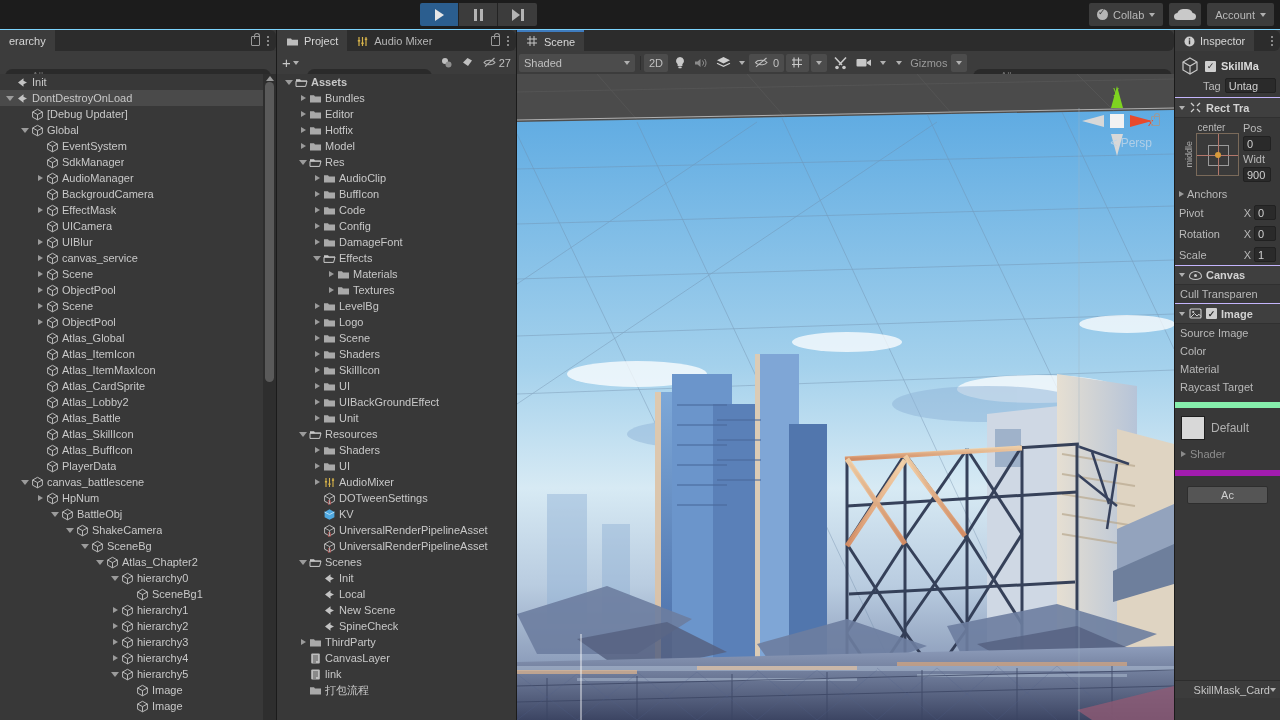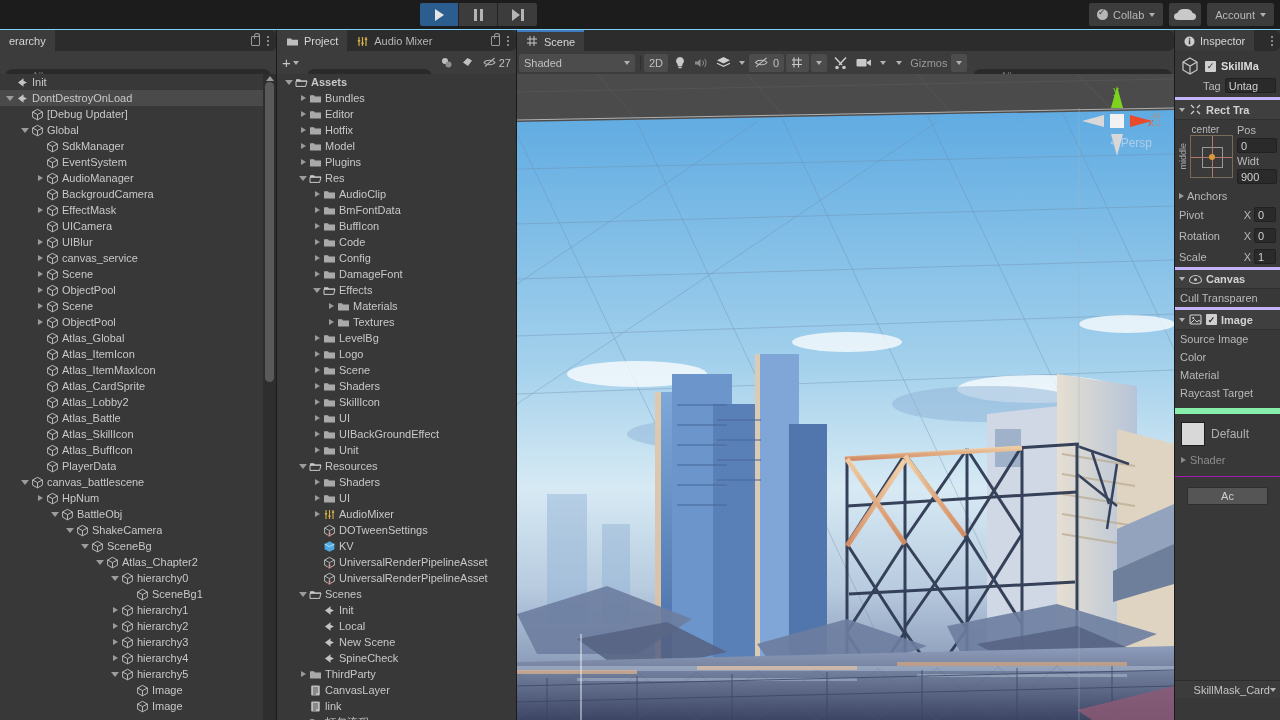--- a/index.html
+++ b/index.html
@@ -135,21 +135,21 @@
   .sc-plain { height: 18px; display: flex; align-items: center; padding: 0 4px; cursor: pointer; }
   .sc-sep { width: 1px; height: 14px; background: #2e2e2e; margin: 0 3px; }
 
   .viewport { position: absolute; left: 0; top: 44px; width: 657px; height: 646px; overflow: hidden; background: #4b4b4b; }
 
   
   #inspector { left: 1175px; top: 30px; width: 105px; height: 690px; background: #383838; overflow: hidden; }
   .insp-body { position: absolute; left: 0; top: 21px; width: 105px; height: 669px; background: #383838; }
   .insp-hdr-row { display: flex; align-items: center; gap: 5px; padding: 5px 5px 2px 5px; }
   .insp-sec {
-    background: #3f3f3f; border-top: 3px solid #c4b5fd; border-bottom: 1px solid #303030;
+    background: #3f3f3f; border-top: 1px solid #c4b5fd; border-bottom: 1px solid #303030;
     display: flex; align-items: center; gap: 4px; padding: 3px 4px; font-weight: bold;
     font-size: 11px; color: #d2d2d2;
   }
   .insp-lbl { font-size: 11px; color: #b9b9b9; padding: 3px 5px; white-space: nowrap; }
   .field {
     background: #2a2a2a; border: 1px solid #212121; border-radius: 2px;
     height: 15px; font-size: 11px; color: #cfcfcf; padding: 0 3px;
     display: flex; align-items: center;
   }
   .chk {
@@ -293,30 +293,30 @@
             </svg></span>
           <span class="lbl">Global</span>
         </div>
         <div class="row">
           <span style="width: 34px; flex-shrink: 0;"></span>
           <span class="arrow"></span>
           <span class="ic"><svg width="13" height="13" viewBox="0 0 13 13">
               <path d="M6.5 1.3 11.4 4v5.2L6.5 11.8 1.6 9.2V4z" fill="none" stroke="#b9b9b9" stroke-width="1"></path>
               <path d="M1.6 4 6.5 6.6 11.4 4M6.5 6.6v5.2" fill="none" stroke="#b9b9b9" stroke-width="1"></path>
             </svg></span>
+          <span class="lbl">EventSystem</span>
+        </div>
+        <div class="row">
+          <span style="width: 34px; flex-shrink: 0;"></span>
+          <span class="arrow"></span>
+          <span class="ic"><svg width="13" height="13" viewBox="0 0 13 13">
+              <path d="M6.5 1.3 11.4 4v5.2L6.5 11.8 1.6 9.2V4z" fill="none" stroke="#b9b9b9" stroke-width="1"></path>
+              <path d="M1.6 4 6.5 6.6 11.4 4M6.5 6.6v5.2" fill="none" stroke="#b9b9b9" stroke-width="1"></path>
+            </svg></span>
           <span class="lbl">SdkManager</span>
-        </div>
-        <div class="row">
-          <span style="width: 34px; flex-shrink: 0;"></span>
-          <span class="arrow"></span>
-          <span class="ic"><svg width="13" height="13" viewBox="0 0 13 13">
-              <path d="M6.5 1.3 11.4 4v5.2L6.5 11.8 1.6 9.2V4z" fill="none" stroke="#b9b9b9" stroke-width="1"></path>
-              <path d="M1.6 4 6.5 6.6 11.4 4M6.5 6.6v5.2" fill="none" stroke="#b9b9b9" stroke-width="1"></path>
-            </svg></span>
-          <span class="lbl">EventSystem</span>
         </div>
         <div class="row">
           <span style="width: 34px; flex-shrink: 0;"></span>
           <span class="arrow">
             <span class="c"></span>
           </span>
           <span class="ic"><svg width="13" height="13" viewBox="0 0 13 13">
               <path d="M6.5 1.3 11.4 4v5.2L6.5 11.8 1.6 9.2V4z" fill="none" stroke="#b9b9b9" stroke-width="1"></path>
               <path d="M1.6 4 6.5 6.6 11.4 4M6.5 6.6v5.2" fill="none" stroke="#b9b9b9" stroke-width="1"></path>
             </svg></span>
@@ -774,57 +774,37 @@
             <span class="c"></span>
           </span>
           <span class="ic"><svg width="13" height="13" viewBox="0 0 13 13">
               <path d="M1 3.2h4l1 1.2h6v6H1z" fill="#a9a9a9"></path>
             </svg></span>
           <span class="lbl">Model</span>
         </div>
         <div class="row">
           <span style="width: 20px; flex-shrink: 0;"></span>
           <span class="arrow">
-            <span class="c"></span>
-          </span>
-          <span class="ic"><svg width="13" height="13" viewBox="0 0 13 13">
-              <path d="M1 3.2h4l1 1.2h6v6H1z" fill="#a9a9a9"></path>
-            </svg></span>
-          <span class="lbl">Plugins</span>
-        </div>
-        <div class="row">
-          <span style="width: 20px; flex-shrink: 0;"></span>
-          <span class="arrow">
             <span class="c open"></span>
           </span>
           <span class="ic"><svg width="13" height="13" viewBox="0 0 13 13">
               <path d="M1 3.2h4l1 1.2h6v1H1z" fill="#c9c9c9"></path>
               <path d="M1 5.2h11l-1.4 5.2H1z" fill="none" stroke="#c9c9c9" stroke-width="1"></path>
             </svg></span>
           <span class="lbl">Res</span>
         </div>
         <div class="row">
           <span style="width: 34px; flex-shrink: 0;"></span>
           <span class="arrow">
             <span class="c"></span>
           </span>
           <span class="ic"><svg width="13" height="13" viewBox="0 0 13 13">
               <path d="M1 3.2h4l1 1.2h6v6H1z" fill="#a9a9a9"></path>
             </svg></span>
           <span class="lbl">AudioClip</span>
-        </div>
-        <div class="row">
-          <span style="width: 34px; flex-shrink: 0;"></span>
-          <span class="arrow">
-            <span class="c"></span>
-          </span>
-          <span class="ic"><svg width="13" height="13" viewBox="0 0 13 13">
-              <path d="M1 3.2h4l1 1.2h6v6H1z" fill="#a9a9a9"></path>
-            </svg></span>
-          <span class="lbl">BmFontData</span>
         </div>
         <div class="row">
           <span style="width: 34px; flex-shrink: 0;"></span>
           <span class="arrow">
             <span class="c"></span>
           </span>
           <span class="ic"><svg width="13" height="13" viewBox="0 0 13 13">
               <path d="M1 3.2h4l1 1.2h6v6H1z" fill="#a9a9a9"></path>
             </svg></span>
           <span class="lbl">BuffIcon</span>
@@ -1520,21 +1500,21 @@
         <span class="ic" style="width:13px">
           <svg width="13" height="13" viewBox="0 0 13 13">
               <g stroke="#cfcfcf" stroke-width="1.3" fill="none">
                 <path d="M2 2 5 5M11 2 8 5M2 11 5 8M11 11 8 8"></path>
               </g>
             </svg>
         </span>
         <span>Rect Tra</span>
       </div>
 
-      <div style="display:flex;padding:4px 3px">
+      <div style="display:flex;padding:4px 9px">
         <div style="display:flex;flex-direction:column;align-items:center">
           <span style="font-size:10px;color:#b9b9b9">center</span>
           <div style="display:flex;align-items:center;gap:2px">
             <span class="vert-lbl">middle</span>
             <div class="anchor-box">
               <div class="inner"></div>
                 <div class="hl"></div>
                 <div class="vl"></div>
                 <div class="dot"></div>
             </div>
@@ -1605,21 +1585,21 @@
 
       <div style="border-top:6px solid #86efac;margin-top:6px;padding:8px 6px;display:flex;align-items:center;gap:6px">
         <span class="swatch"></span>
         <span style="font-size:12px;color:#b0b0b0">Default</span>
       </div>
       <div style="display:flex;align-items:center;gap:4px;padding:0 6px">
         <span style="width:0;height:0;border-top:3.5px solid transparent;border-bottom:3.5px solid transparent;border-left:5px solid #8a8a8a"></span>
         <span style="font-size:11px;color:#8e8e8e">Shader</span>
       </div>
 
-      <div style="border-top:1px solid #a21caf;margin-top:10px;padding:10px 12px">
+      <div style="border-top:6px solid #a21caf;margin-top:10px;padding:10px 12px">
         <div class="add-btn">
           <span>Ac</span>
         </div>
       </div>
     </div>
 
     <div class="footer-bar">
       <span>SkillMask_Card</span>
       <span class="caret-dn"></span>
     </div>

